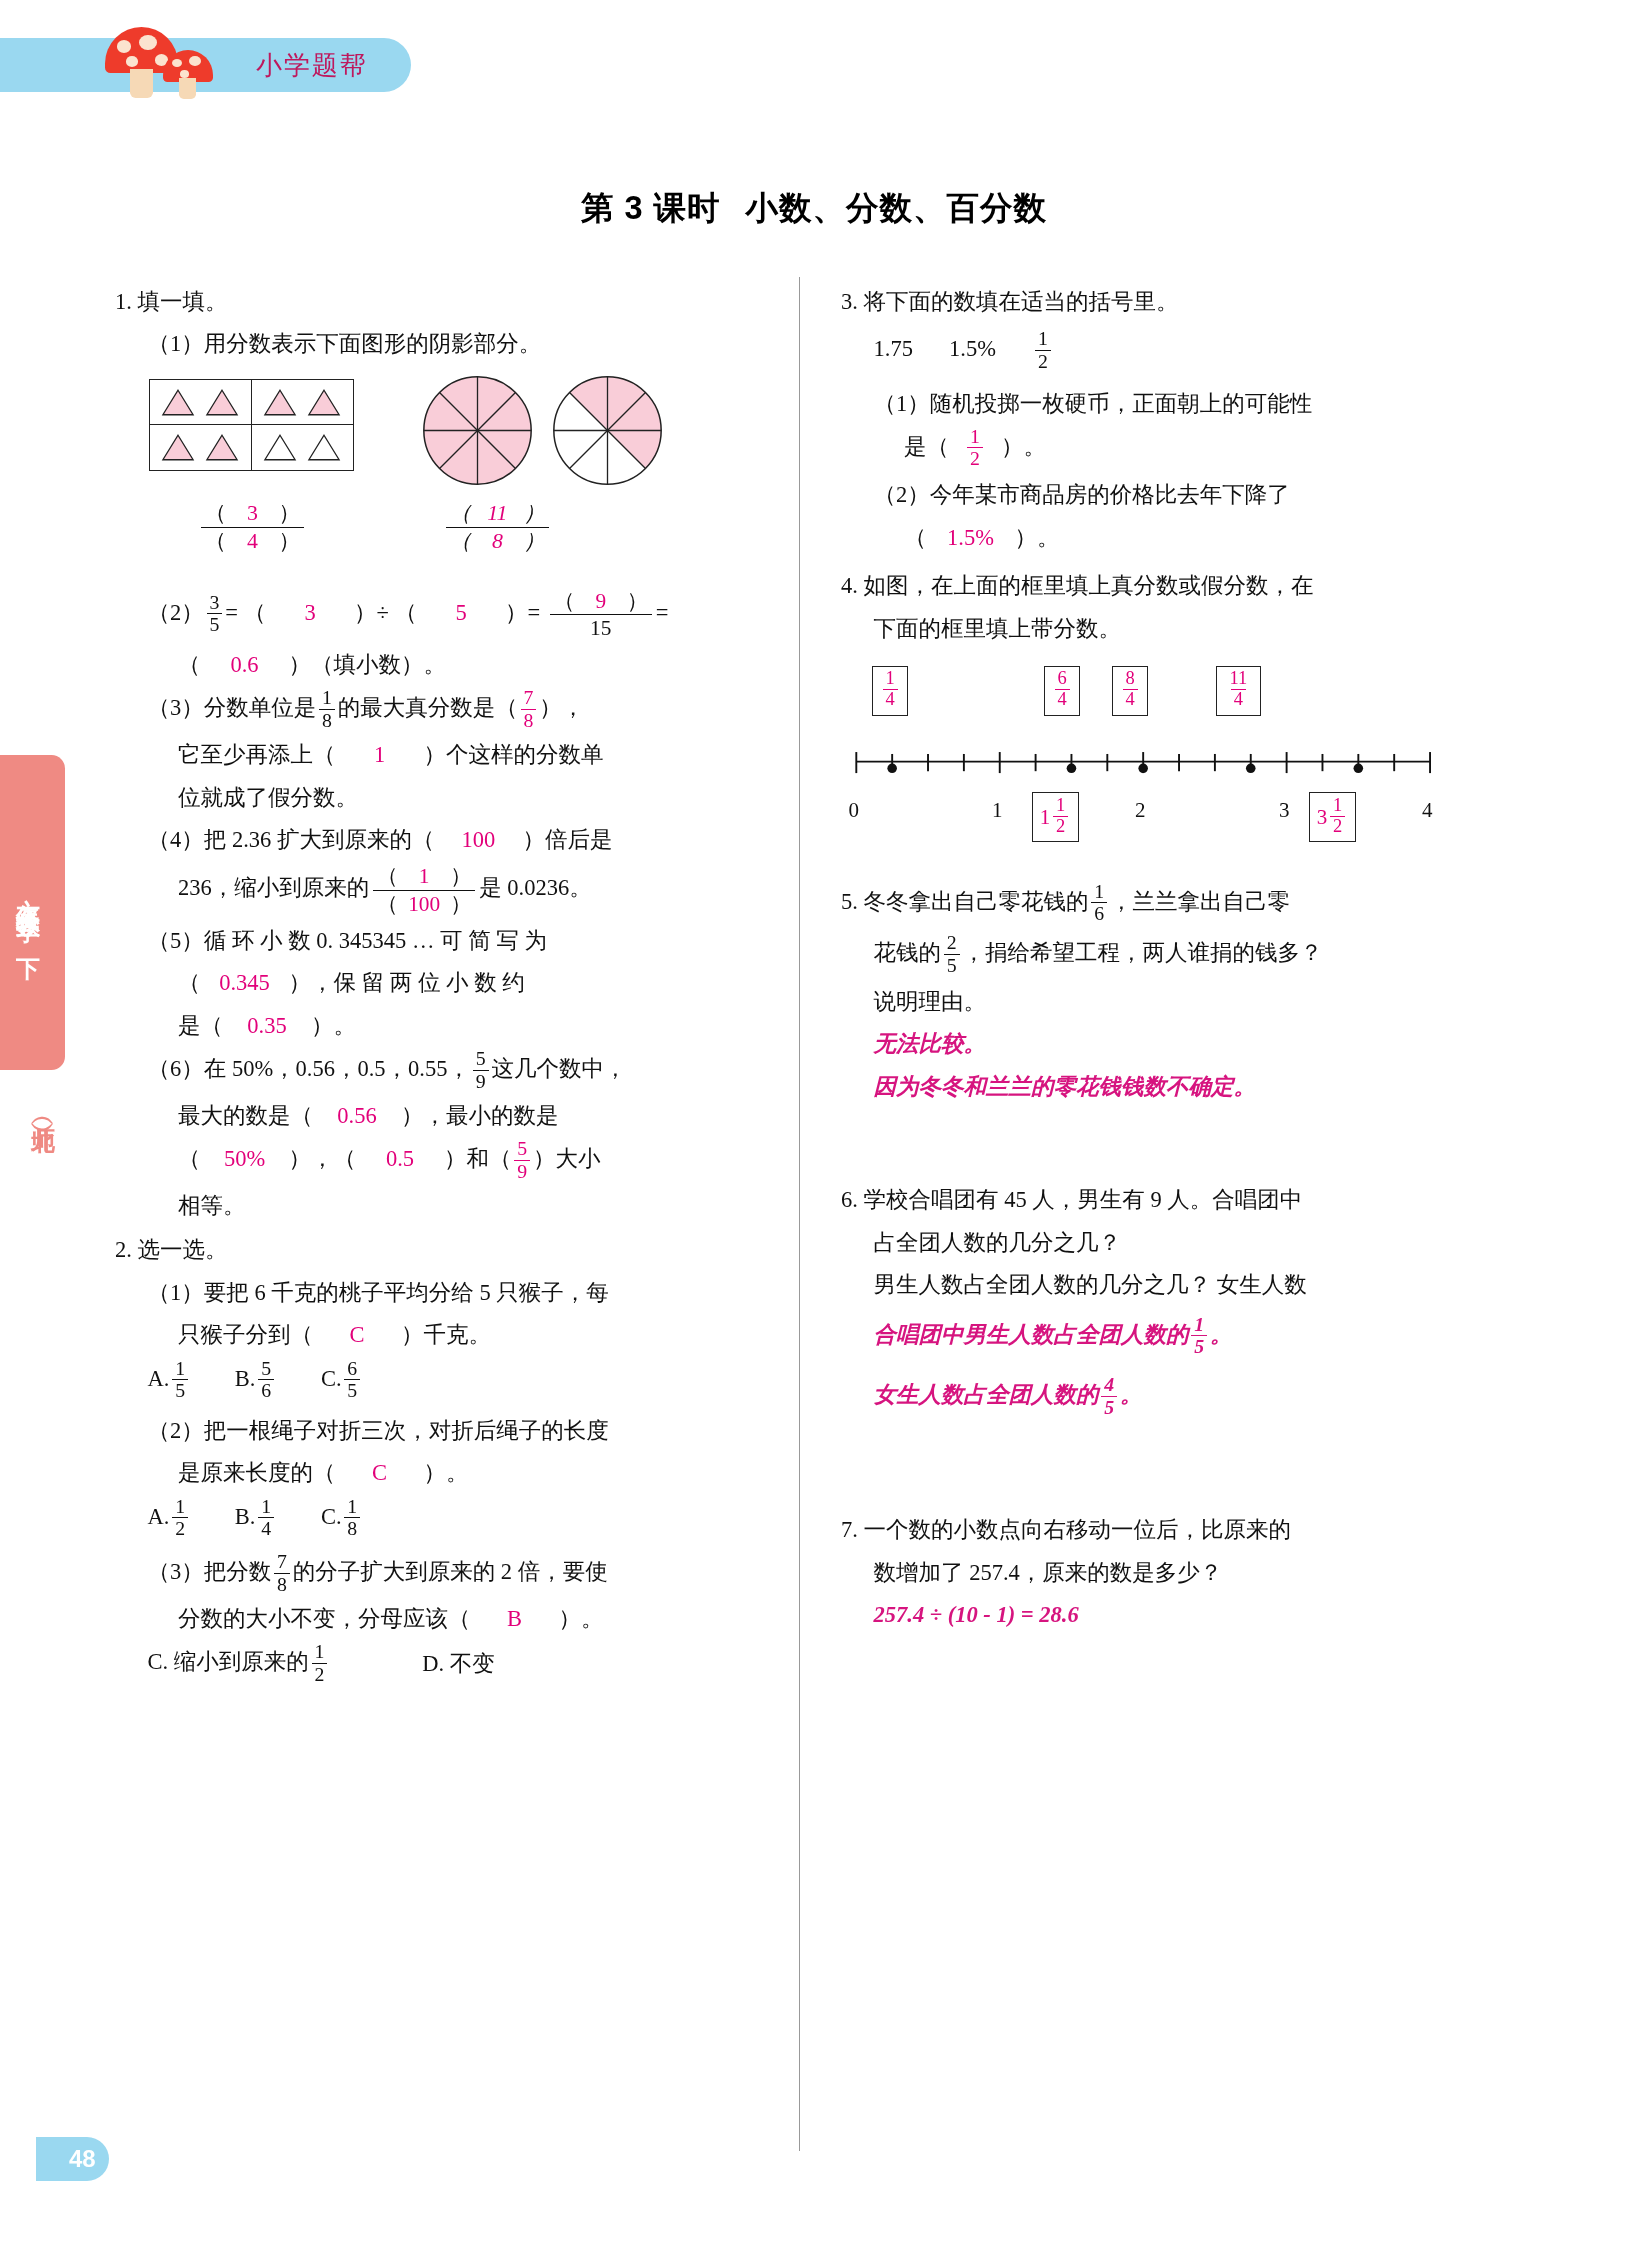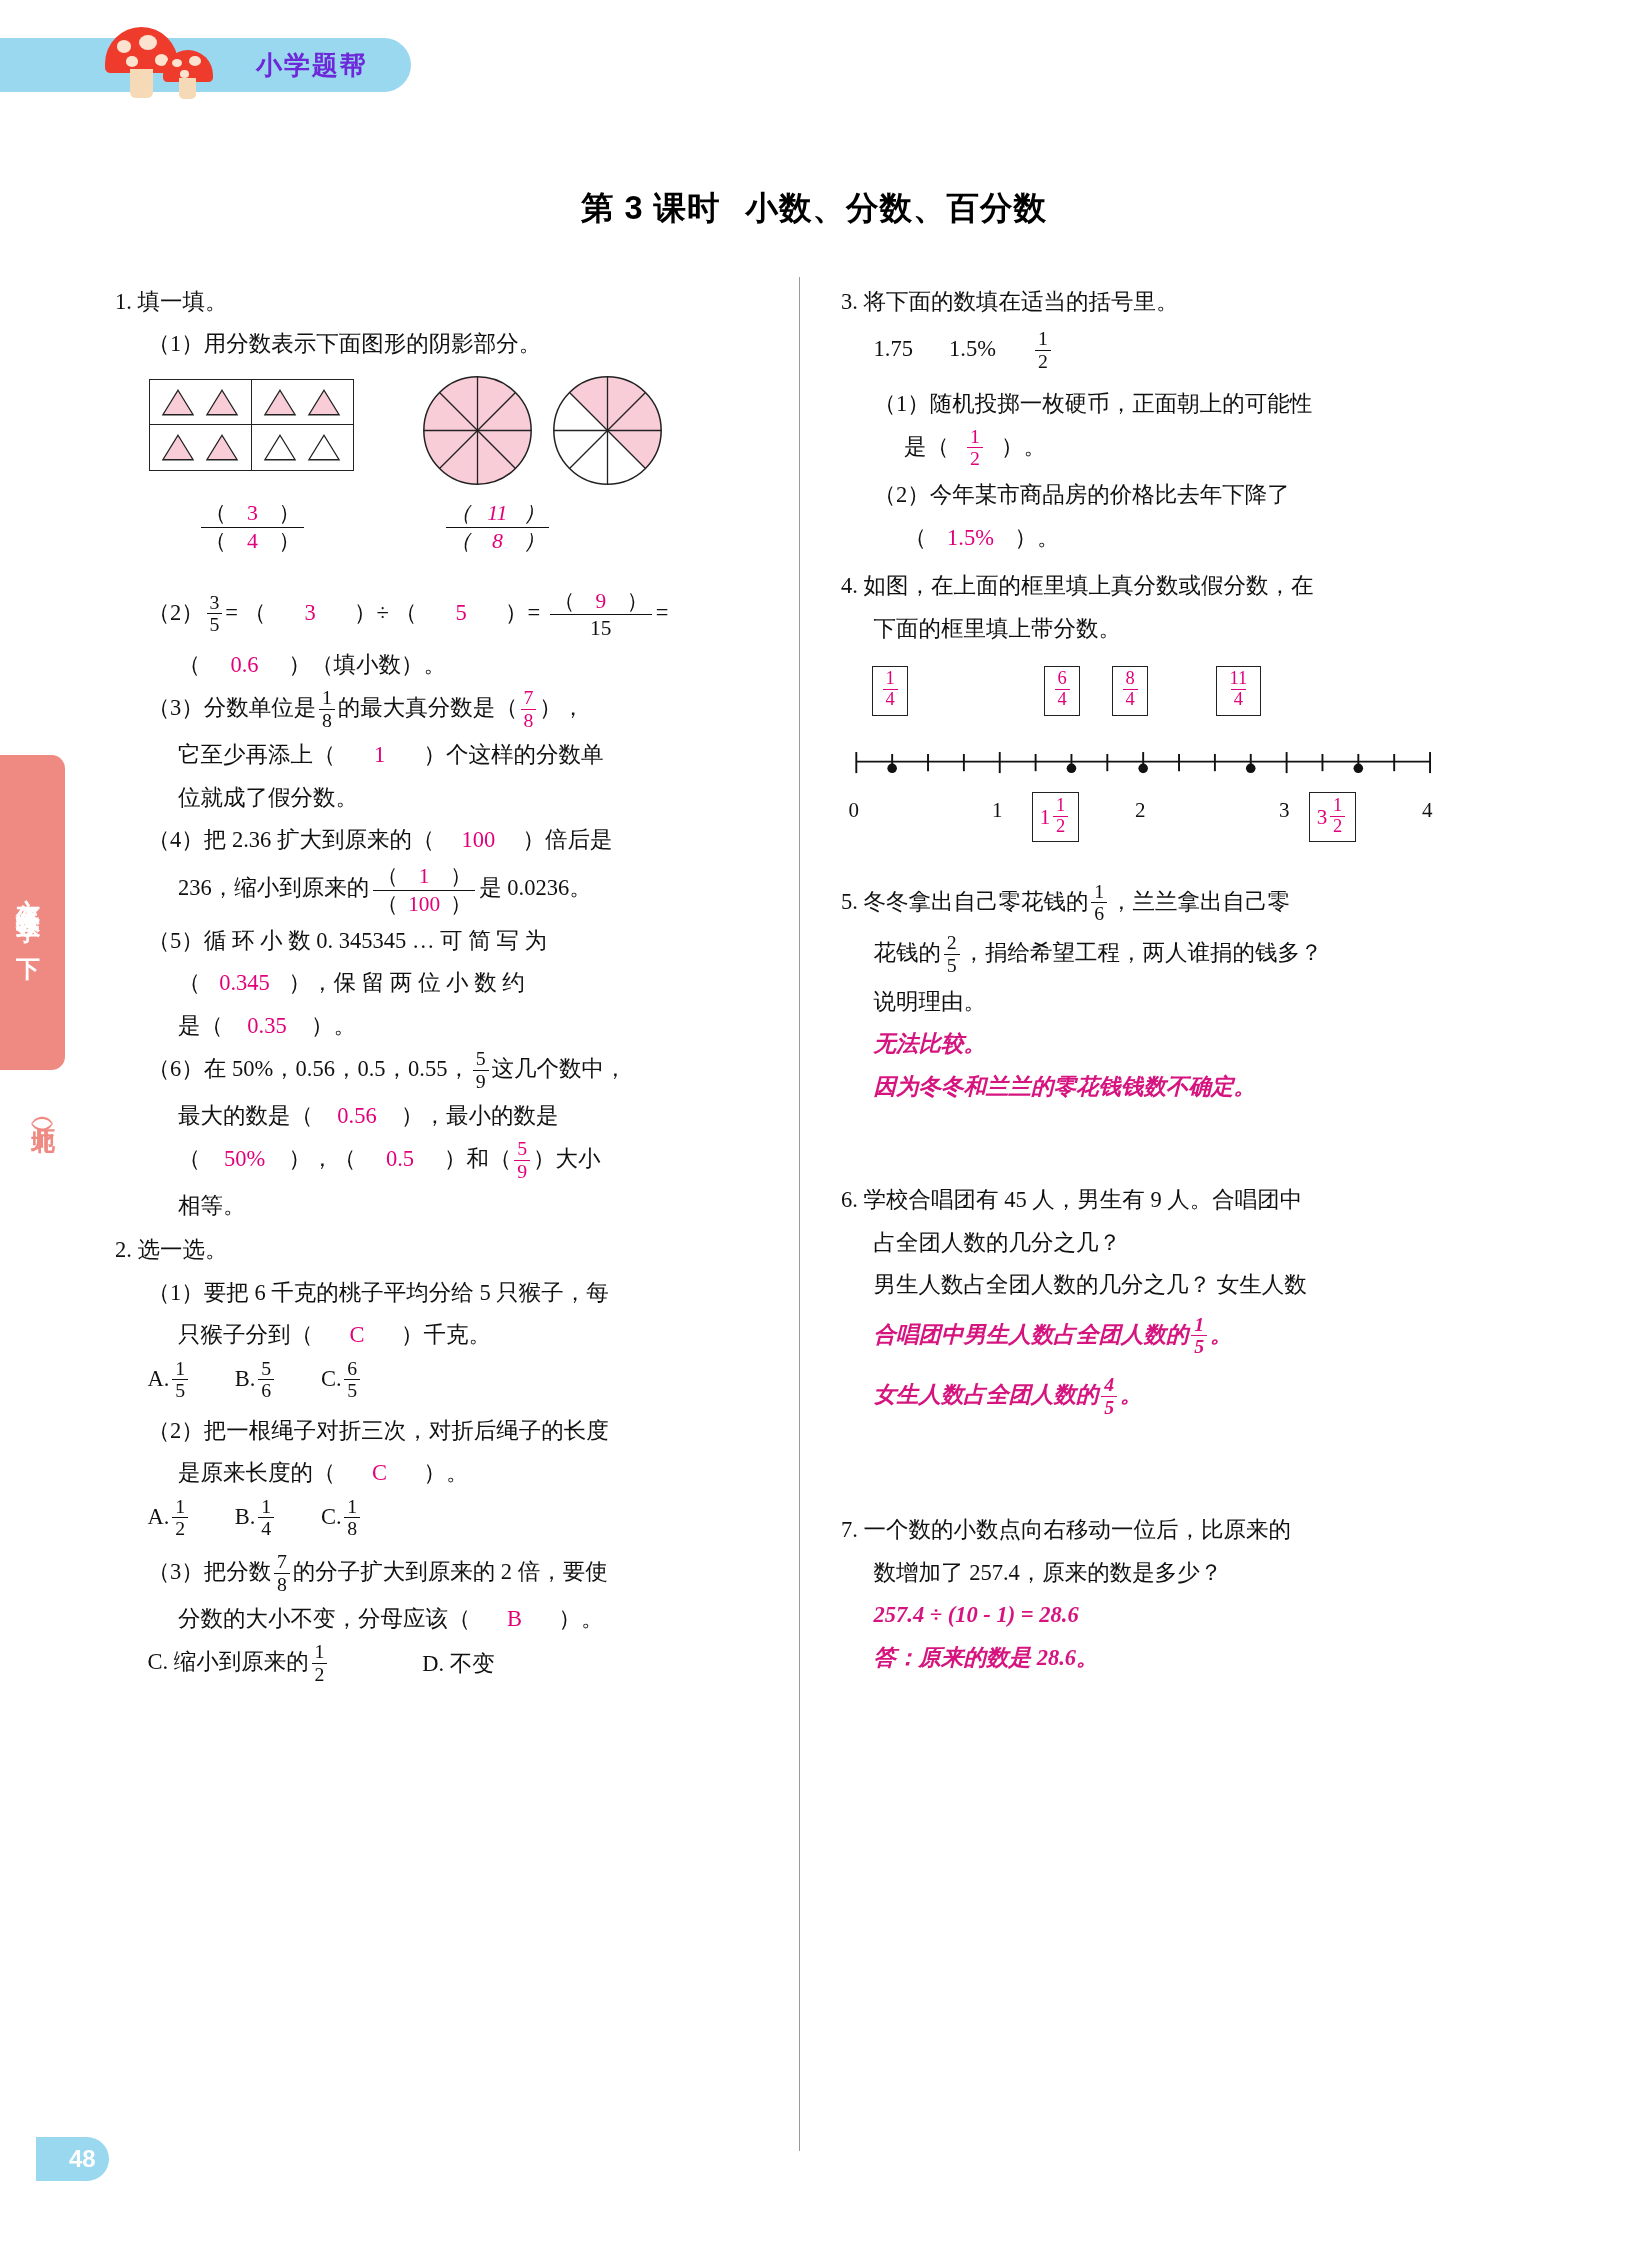--- a/index.html
+++ b/index.html
@@ -12,21 +12,21 @@
   }
   
   .header-banner {
     position: absolute; left: 0; top: 38px;
     width: 411px; height: 54px;
     background: #9ad8f0;
     border-radius: 0 27px 27px 0;
   }
   .brand-text {
     position: absolute; left: 256px; top: 48px;
-    font-size: 26px; font-weight: bold; color: #6d28d9;
+    font-size: 26px; font-weight: normal; color: #be185d;
     letter-spacing: 1.9px;
     font-family: "Liberation Sans", sans-serif;
   }
   .mushroom-big {
     position: absolute; left: 105px; top: 27px;
     width: 73px; height: 46px;
     background: #ee3b2b;
     border-radius: 38px 38px 5.7px 5.7px;
   }
   .mushroom-big-stem {
@@ -567,17 +567,16 @@
         <span class="den">5</span>
       </span><span>。</span>
   </div>
 
   <div class="q" style="margin-top:92px;">
     <span>7.</span>
     <span>一个数的小数点向右移动一位后，比原来的</span>
   </div>
   <div class="q indent"><span>数增加了 257.4，原来的数是多少？</span></div>
   <div class="q indent hand" style="margin-top:3.8px;">257.4 ÷ (10 - 1) = 28.6</div>
-  <div class="q indent hand">答：原来的数是 28.6。</div>
 </div>
 
 <div class="page-num-badge">48</div>
 
 
 </body></html>

